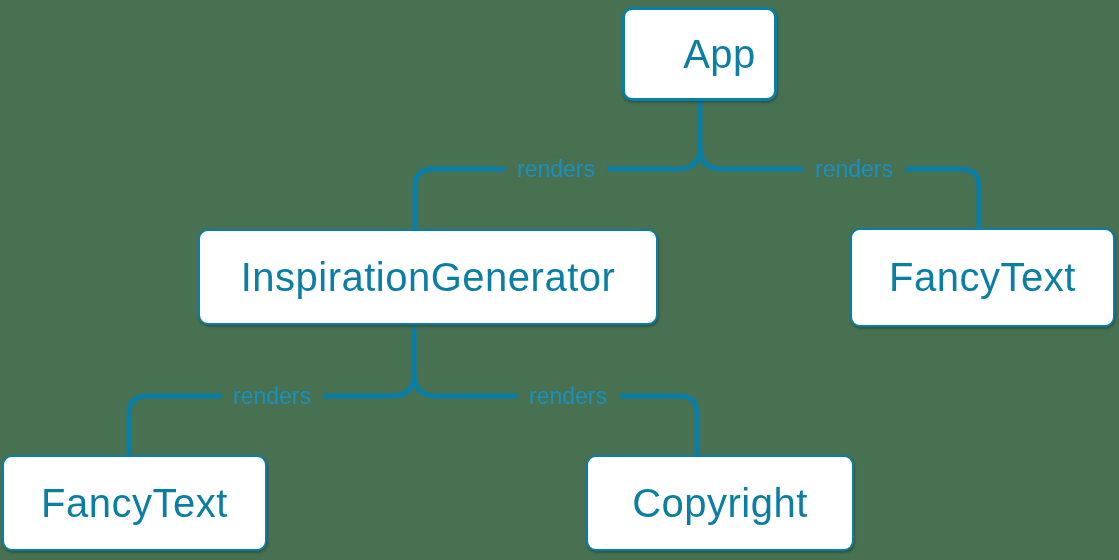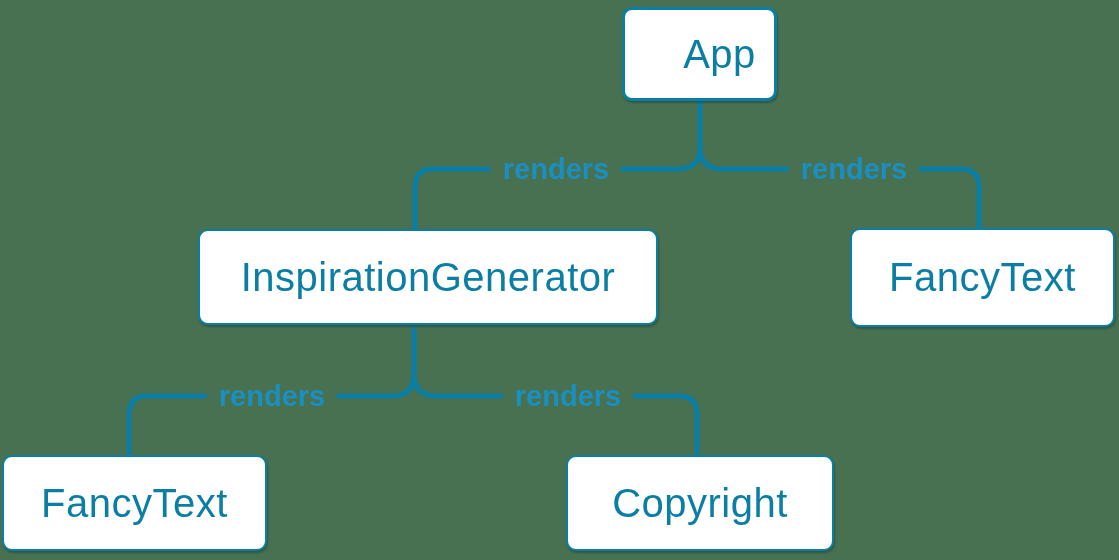--- a/index.html
+++ b/index.html
@@ -42,32 +42,32 @@
     font-weight:500;
     letter-spacing:0.5px;
     box-shadow:1px 2px 2px rgba(10,40,55,0.35);
   }
   .node-root{border-width:3px;}
   .edge-label{
     position:absolute;
     transform:translate(-50%,-50%);
     background:var(--bg);
     color:var(--label);
-    font-size:29px;
-    font-weight:700;
+    font-size:23px;
+    font-weight:400;
     padding:2px 12px;
     line-height:1;
     white-space:nowrap;
   }
   
   .n-app{left:622px;top:7px;width:155px;height:94px;padding-left:40px;}
   .n-insp{left:198px;top:229px;width:460px;height:96px;}
   .n-fancy-r{left:850px;top:228px;width:265px;height:99px;}
   .n-fancy-l{left:2px;top:455px;width:265px;height:96px;}
-  .n-copy{left:566px;top:455px;width:268px;height:96px;}
+  .n-copy{left:586px;top:455px;width:268px;height:96px;}
   
   .el-1{left:556px;top:169px;}
   .el-2{left:854px;top:169px;}
   .el-3{left:272px;top:396px;}
   .el-4{left:568px;top:396px;}
 </style>
 </head>
 <body>
 
 <div class="stage">

